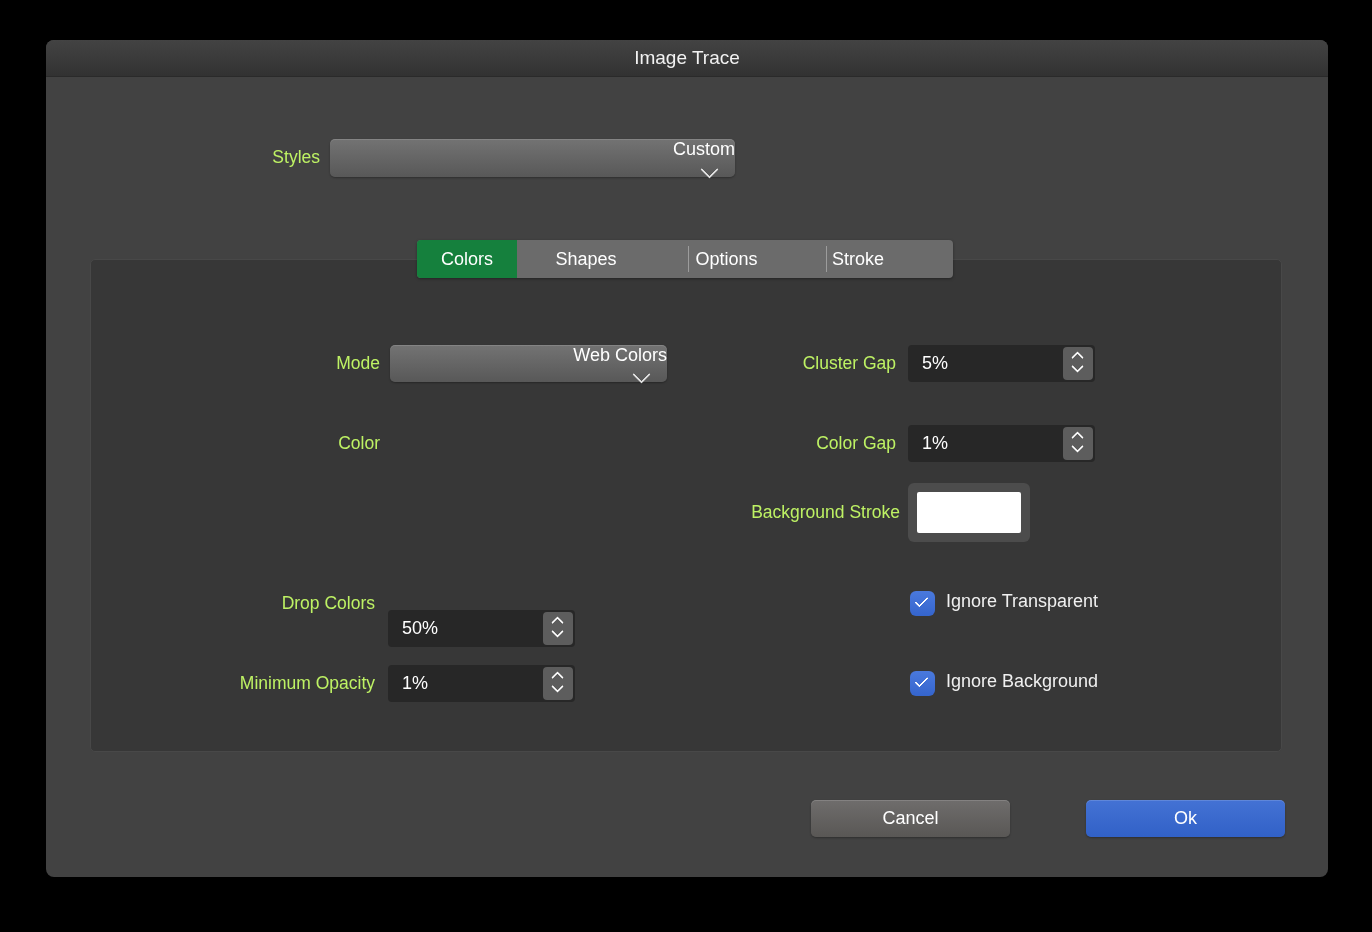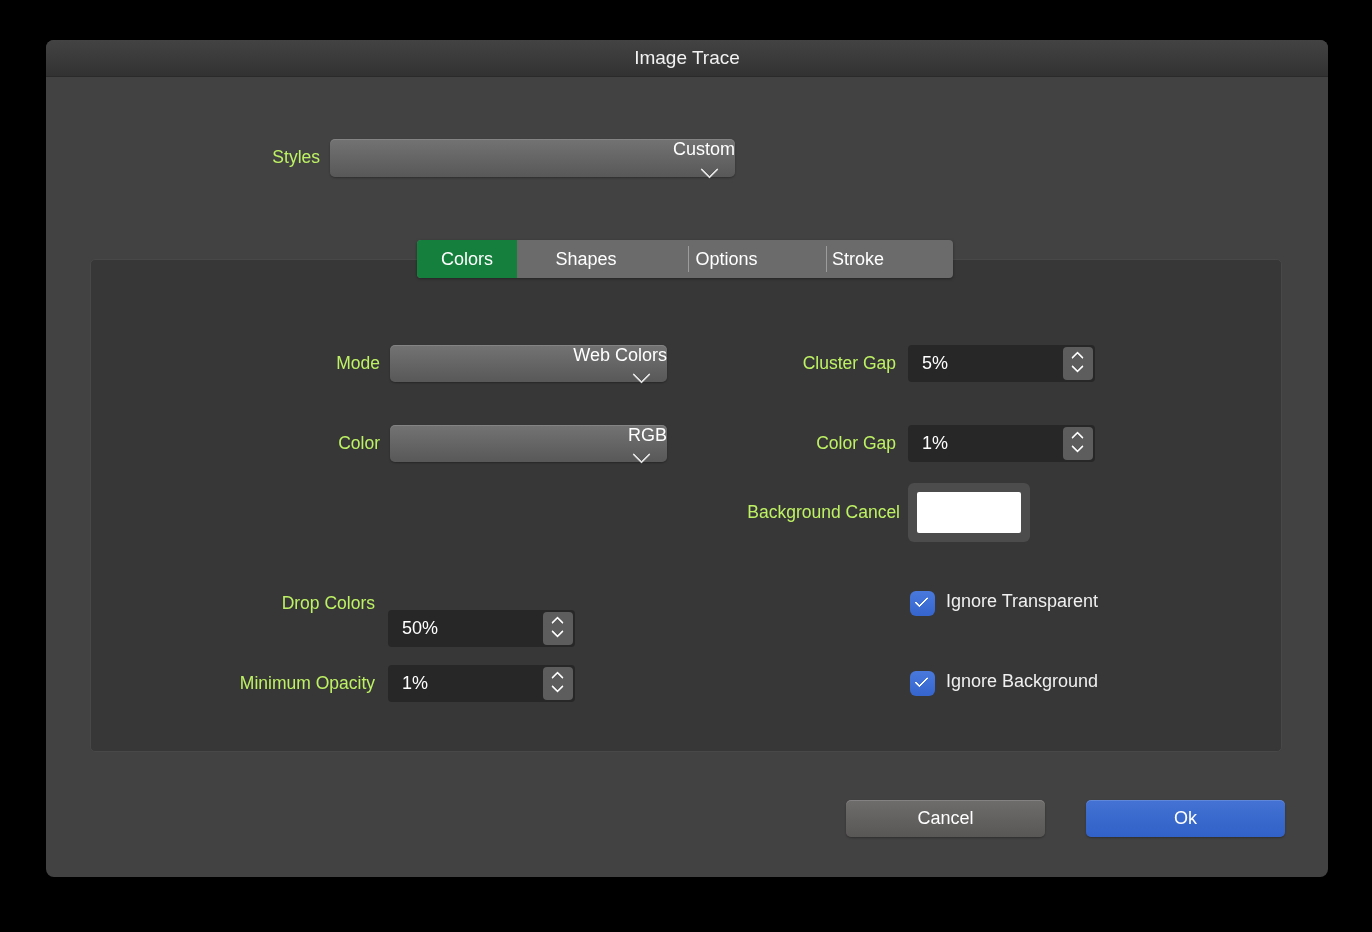--- a/index.html
+++ b/index.html
@@ -118,21 +118,21 @@
   }
   .cb-label { color:#f0f0f0; font-size:18px; margin-left:11px; white-space:nowrap; }
 
   
   .btn {
     position:absolute; top:760px; width:199px; height:37px; border-radius:5px;
     display:flex; align-items:center; justify-content:center;
     color:#fff; font-size:18px; cursor:default;
     box-shadow:inset 0 1px 0 rgba(255,255,255,.15), 0 1px 2px rgba(0,0,0,.3);
   }
-  .btn-cancel { left:800px; background:linear-gradient(#6f6d6c,#595755); }
+  .btn-cancel { left:765px; background:linear-gradient(#6f6d6c,#595755); }
   .btn-ok { left:1040px; background:linear-gradient(#4472d4,#3161c7); }
 </style>
 </head>
 <body>
 
 <div class="window">
 
   <div class="titlebar">
     <span class="title">Image Trace</span>
   </div>
@@ -163,35 +163,31 @@
   <div class="row-label" style="left:650px; top:305px; width:200px; z-index:2;">Cluster Gap</div>
   <div class="stepper" style="left:862px; top:305px; z-index:2;">
     <span class="value">5%</span>
     <span class="stepper-btn">
       <span class="chev-up-sm"></span>
       <span class="chev-dn-sm"></span>
     </span>
   </div>
 
   <div class="row-label" style="left:134px; top:385px; width:200px; z-index:2;">Color</div>
-  <div class="dropdown" style="left:344px; top:385px; width:277px; height:37px; z-index:2;">
-    <span class="dd-value">RGB</span>
-    <span class="chev-down"></span>
-  </div>
 
   <div class="row-label" style="left:650px; top:385px; width:200px; z-index:2;">Color Gap</div>
   <div class="stepper" style="left:862px; top:385px; z-index:2;">
     <span class="value">1%</span>
     <span class="stepper-btn">
       <span class="chev-up-sm"></span>
       <span class="chev-dn-sm"></span>
     </span>
   </div>
 
-  <div class="row-label" style="left:604px; top:443px; width:250px; height:59px; line-height:59px; z-index:2;">Background Cancel</div>
+  <div class="row-label" style="left:604px; top:443px; width:250px; height:59px; line-height:59px; z-index:2;">Background Stroke</div>
   <div class="swatch-frame" style="z-index:2;">
     <div class="swatch-inner" style="background: rgb(255, 255, 255);"></div>
   </div>
 
   <div class="row-label" style="left:129px; top:545px; width:200px; z-index:2;">Drop Colors</div>
   <div class="stepper" style="left:342px; top:545px; z-index:2;margin-top:25px;">
     <span class="value">50%</span>
     <span class="stepper-btn">
       <span class="chev-up-sm"></span>
       <span class="chev-dn-sm"></span>

